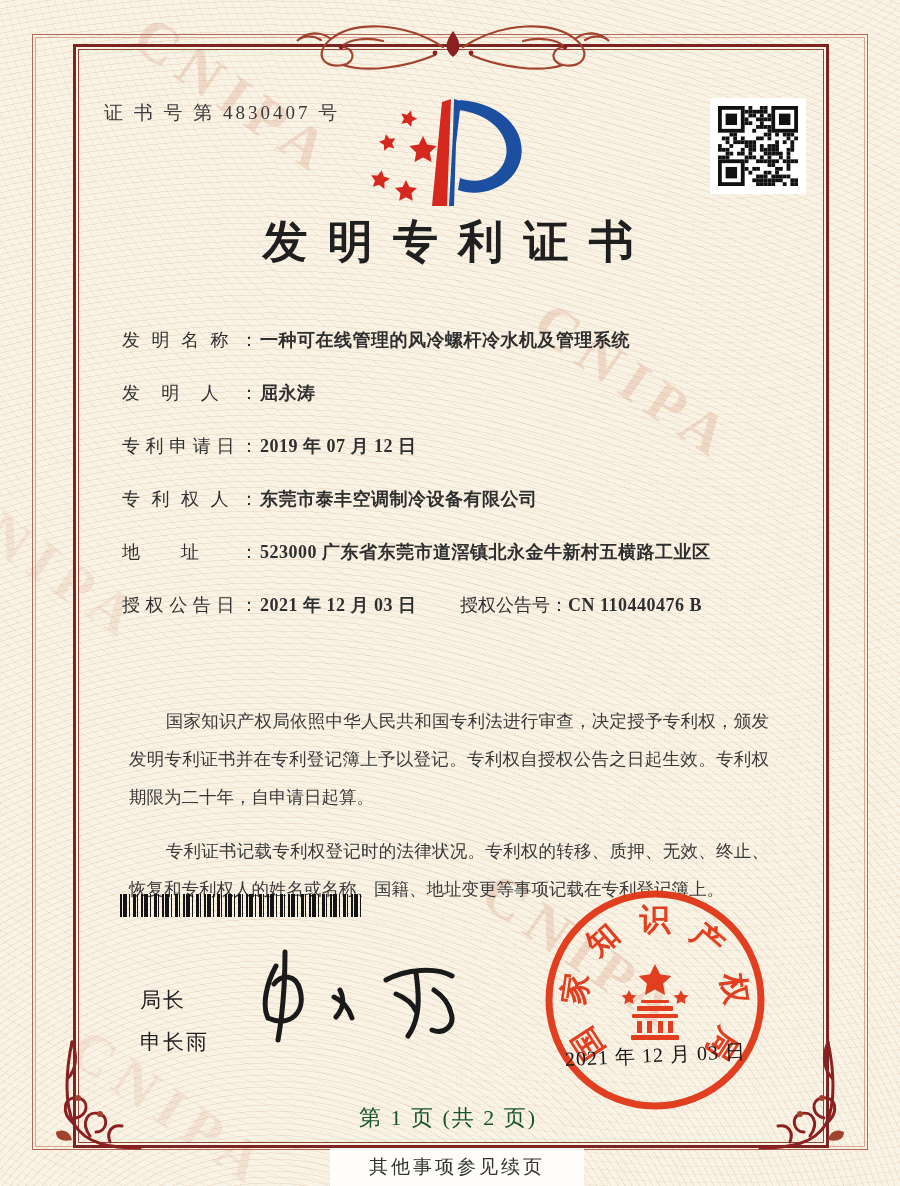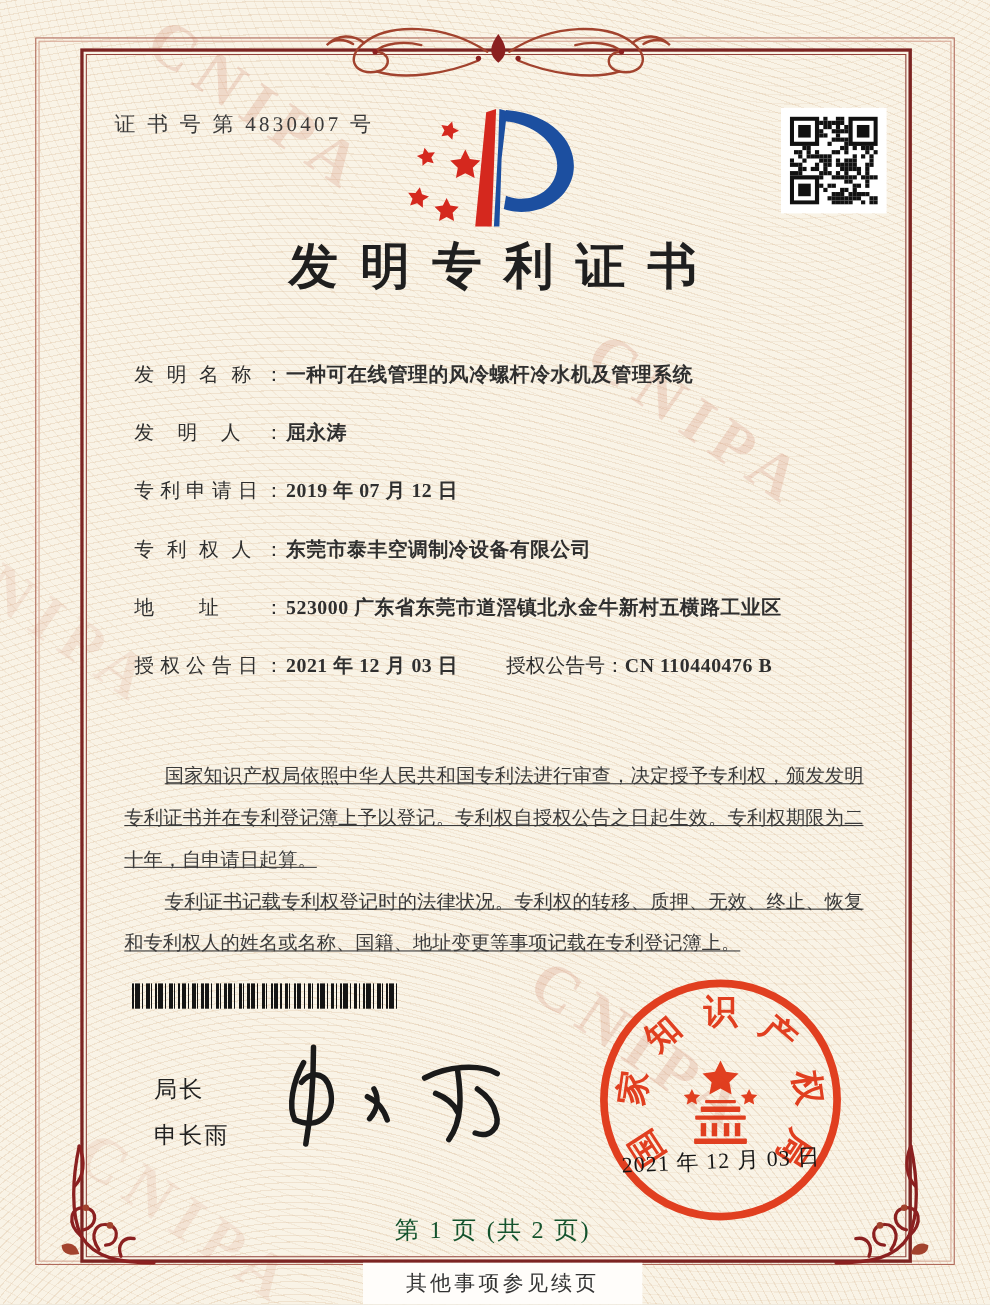--- a/index.html
+++ b/index.html
@@ -32,28 +32,28 @@
   .fields{position:absolute;left:122px;top:328px;width:672px;z-index:3;font-size:18px;color:#2f2f2f;}
   .frow{height:22px;margin-bottom:31px;position:relative;white-space:nowrap;}
   .flabel{display:inline-block;width:118px;text-align:justify;text-align-last:justify;vertical-align:top;}
   .flabel::after{content:"：";display:inline-block;width:0;}
   .fcolon{display:inline-block;width:20px;}
   .fval{letter-spacing:0.5px;font-weight:bold;}
   .grant2{position:absolute;left:338px;top:0;}
   .grant2 .g2label::after{content:"：";}
   .paras{position:absolute;left:113px;top:686px;width:672px;z-index:3;
       font-size:17.5px;line-height:38px;color:#3a3a3a;text-align:justify;}
-  .paras p{margin:0;text-indent:2.1em;text-decoration:underline;}
+  .paras p{margin:16px;text-indent:2.1em;}
   .barcode{position:absolute;left:120px;top:894px;width:243px;height:23px;z-index:3;
       background:repeating-linear-gradient(90deg,
         #141414 0 2px,transparent 2px 3px,#141414 3px 7px,transparent 7px 9px,
         #141414 9px 10px,transparent 10px 13px,#141414 13px 16px,transparent 16px 17px,
         #141414 17px 18px,transparent 18px 21px);}
   .officer{position:absolute;left:140px;top:976px;z-index:3;font-size:21px;color:#222;letter-spacing:2px;}
-  .officer div{margin-bottom:14px;}
+  .officer div{margin-bottom:14px;margin-top:10px;}
   .signature{position:absolute;left:238px;top:946px;width:240px;height:100px;z-index:4;}
   .seal{position:absolute;left:533px;top:878px;width:244px;height:244px;z-index:3;opacity:0.95;}
   .seal-ch{font-size:31px;font-weight:bold;fill:#e03616;font-family:"Liberation Serif",serif;}
   .seal-date{position:absolute;left:538px;top:1042px;width:235px;text-align:center;z-index:4;
       font-size:20px;color:#151515;letter-spacing:1px;transform:rotate(-2.5deg);}
   .page-num{position:absolute;left:73px;top:1103px;width:750px;text-align:center;z-index:3;
       font-size:22px;color:#14532d;letter-spacing:2px;}
   .cont-note{position:absolute;left:330px;top:1148px;width:254px;height:38px;background:#fffdfa;
       z-index:3;display:flex;align-items:center;justify-content:center;
       font-size:19px;color:#333;letter-spacing:3px;text-align:right;}

